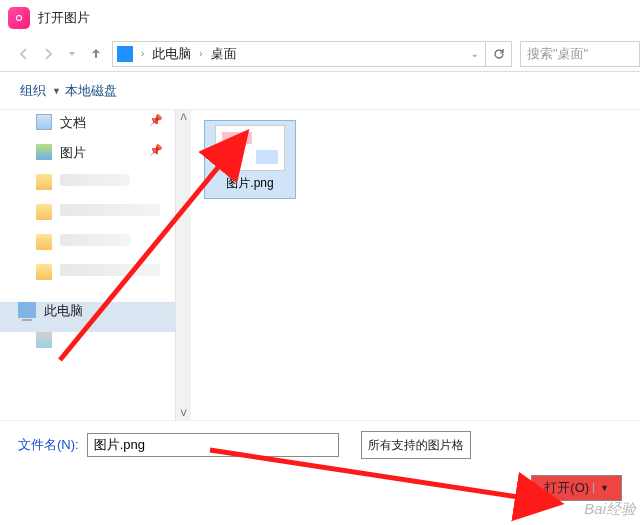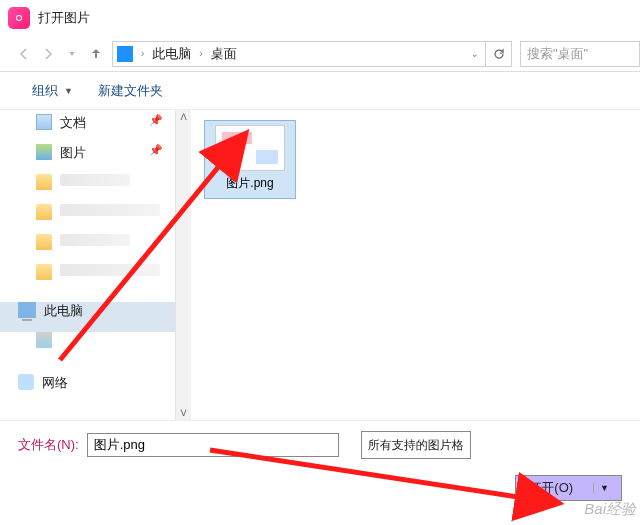--- a/index.html
+++ b/index.html
@@ -9,21 +9,21 @@
   .navbar { display:flex; align-items:center; height:36px; border-bottom:1px solid #ddd; background:#fff; }
   .nav-arrows { display:flex; align-items:center; gap:4px; padding:0 6px 0 14px; }
   .nav-arrow { width:20px; height:20px; display:flex; align-items:center; justify-content:center; color:#bdbdbd; }
   .nav-arrow.up { color:#888; }
   .crumb-box { flex:1; display:flex; align-items:center; height:26px; border:1px solid #d0d0d0; padding:0 4px; gap:6px; min-width:0; }
   .crumb-icon { width:16px; height:16px; background:#1e90ff; display:inline-block; flex:0 0 auto; }
   .crumb-sep { color:#888; font-size:10px; padding:0 2px; }
   .crumb-item { white-space:nowrap; }
   .crumb-refresh { width:26px; height:26px; display:flex; align-items:center; justify-content:center; border:1px solid #d0d0d0; border-left:none; color:#666; }
   .searchbox { width:120px; height:26px; border:1px solid #d0d0d0; margin-left:8px; display:flex; align-items:center; padding:0 6px; color:#999; white-space:nowrap; overflow:hidden; }
-  .toolbar { display:flex; align-items:center; height:38px; padding:0 32px; gap:25px; border-bottom:1px solid #eee; }
+  .toolbar { display:flex; align-items:center; height:38px; padding:0 20px; gap:4px; border-bottom:1px solid #eee; }
   .tool-item { display:flex; align-items:center; gap:4px; color:#1a4d86; }
   .caret { font-size:9px; color:#555; margin-left:2px; }
   .body-area { display:flex; height:310px; }
   .sidebar { width:192px; border-right:1px solid transparent; display:flex; position:relative; }
   .tree { flex:1; padding-top:4px; overflow:hidden; }
   .tree-row { display:flex; height:30px; padding-left:36px; gap:8px; position:relative; white-space:nowrap; }
   .tree-row .pin { position:absolute; right:12px; color:#999; font-size:11px; }
   .tree-row.selected { background:#d9e6f2; }
   .tree-row.pc { padding-left:18px; }
   .tree-row.network { padding-left:18px; }
@@ -40,25 +40,25 @@
   .scroll-col { width:16px; background:#f2f2f2; border-left:1px solid #e4e4e4; display:flex; flex-direction:column; justify-content:space-between; align-items:center; padding:2px 0; }
   .scroll-col .sc-btn { font-size:9px; color:#666; cursor:default; }
   .content { flex:1; padding:10px 12px; position:relative; }
   .file-item { width:92px; display:flex; flex-direction:column; align-items:center; border:1px solid #8db5df; background:#cfe4f7; padding:4px 4px 6px; gap:4px; }
   .file-thumb { width:70px; height:46px; background:#fff; border:1px solid #ccc; position:relative; overflow:hidden; }
   .file-thumb::before { content:""; position:absolute; top:6px; left:6px; width:30px; height:12px; background:#ffc0cb; }
   .file-thumb::after { content:""; position:absolute; bottom:6px; right:6px; width:22px; height:14px; background:#c9e1ff; }
   .file-label { font-size:12px; color:#000; }
   .bottom { padding:10px 18px 14px; border-top:1px solid #eee; }
   .filename-row { display:flex; align-items:center; gap:8px; }
-  .fn-label { color:#be185d; }
+  .fn-label { color:#1d4ed8; }
   .fn-input { flex:0 0 252px; height:24px; border:1px solid #888; padding:0 6px; font-size:13px; background:#fff; }
   .ft-box { height:28px; border:1px solid #888; padding:0 6px; display:flex; align-items:center; font-size:12px; white-space:nowrap; overflow:hidden; }
   .btn-row { display:flex; justify-content:flex-end; gap:10px; padding-top:16px; }
-  .btn { height:26px; border:1px solid #888; padding:0 12px; display:flex; align-items:center; gap:20px; background:#c4b5fd; font-size:13px; }
+  .btn { height:26px; border:1px solid #888; padding:0 12px; display:flex; align-items:center; gap:4px; background:#ef4444; font-size:13px; }
   .annot-arrow { position:absolute; pointer-events:none; }
   .wm { position:absolute; right:4px; bottom:6px; color:#bbb; font-size:15px; font-style:italic; }
   
 </style>
 </head>
 <body>
 
 <div class="titlebar">
   <div class="app-icon">
     <svg width="14" height="14" viewBox="0 0 14 14">
@@ -109,21 +109,21 @@
     <span>搜索"桌面"</span>
   </div>
 </div>
 
 <div class="toolbar">
   <div class="tool-item">
     <span>组织</span>
     <span class="caret">▼</span>
   </div>
   <div class="tool-item">
-    <span>新建文件夹</span>
+    <span>本地磁盘</span>
   </div>
 </div>
 
 <div class="body-area">
   <div class="sidebar">
     <div class="tree">
       <div class="tree-row">
         <span class="ico doc"></span>
         <span>文档</span>
         <span class="pin">📌</span>
@@ -151,24 +151,20 @@
       </div>
       <div style="height:8px"></div>
       <div class="tree-row selected pc">
         <span class="ico pc"></span>
         <span>此电脑</span>
       </div>
       <div class="tree-row">
         <span class="ico hdd"></span>
       </div>
       <div style="height:12px"></div>
-      <div class="tree-row network">
-        <span class="ico net"></span>
-        <span>网络</span>
-      </div>
     </div>
     <div class="scroll-col">
       <span class="sc-btn">ᐱ</span>
       <span class="sc-btn">ᐯ</span>
     </div>
   </div>
 
   <div class="content">
     <div class="file-item">
       <div class="file-thumb"></div>

